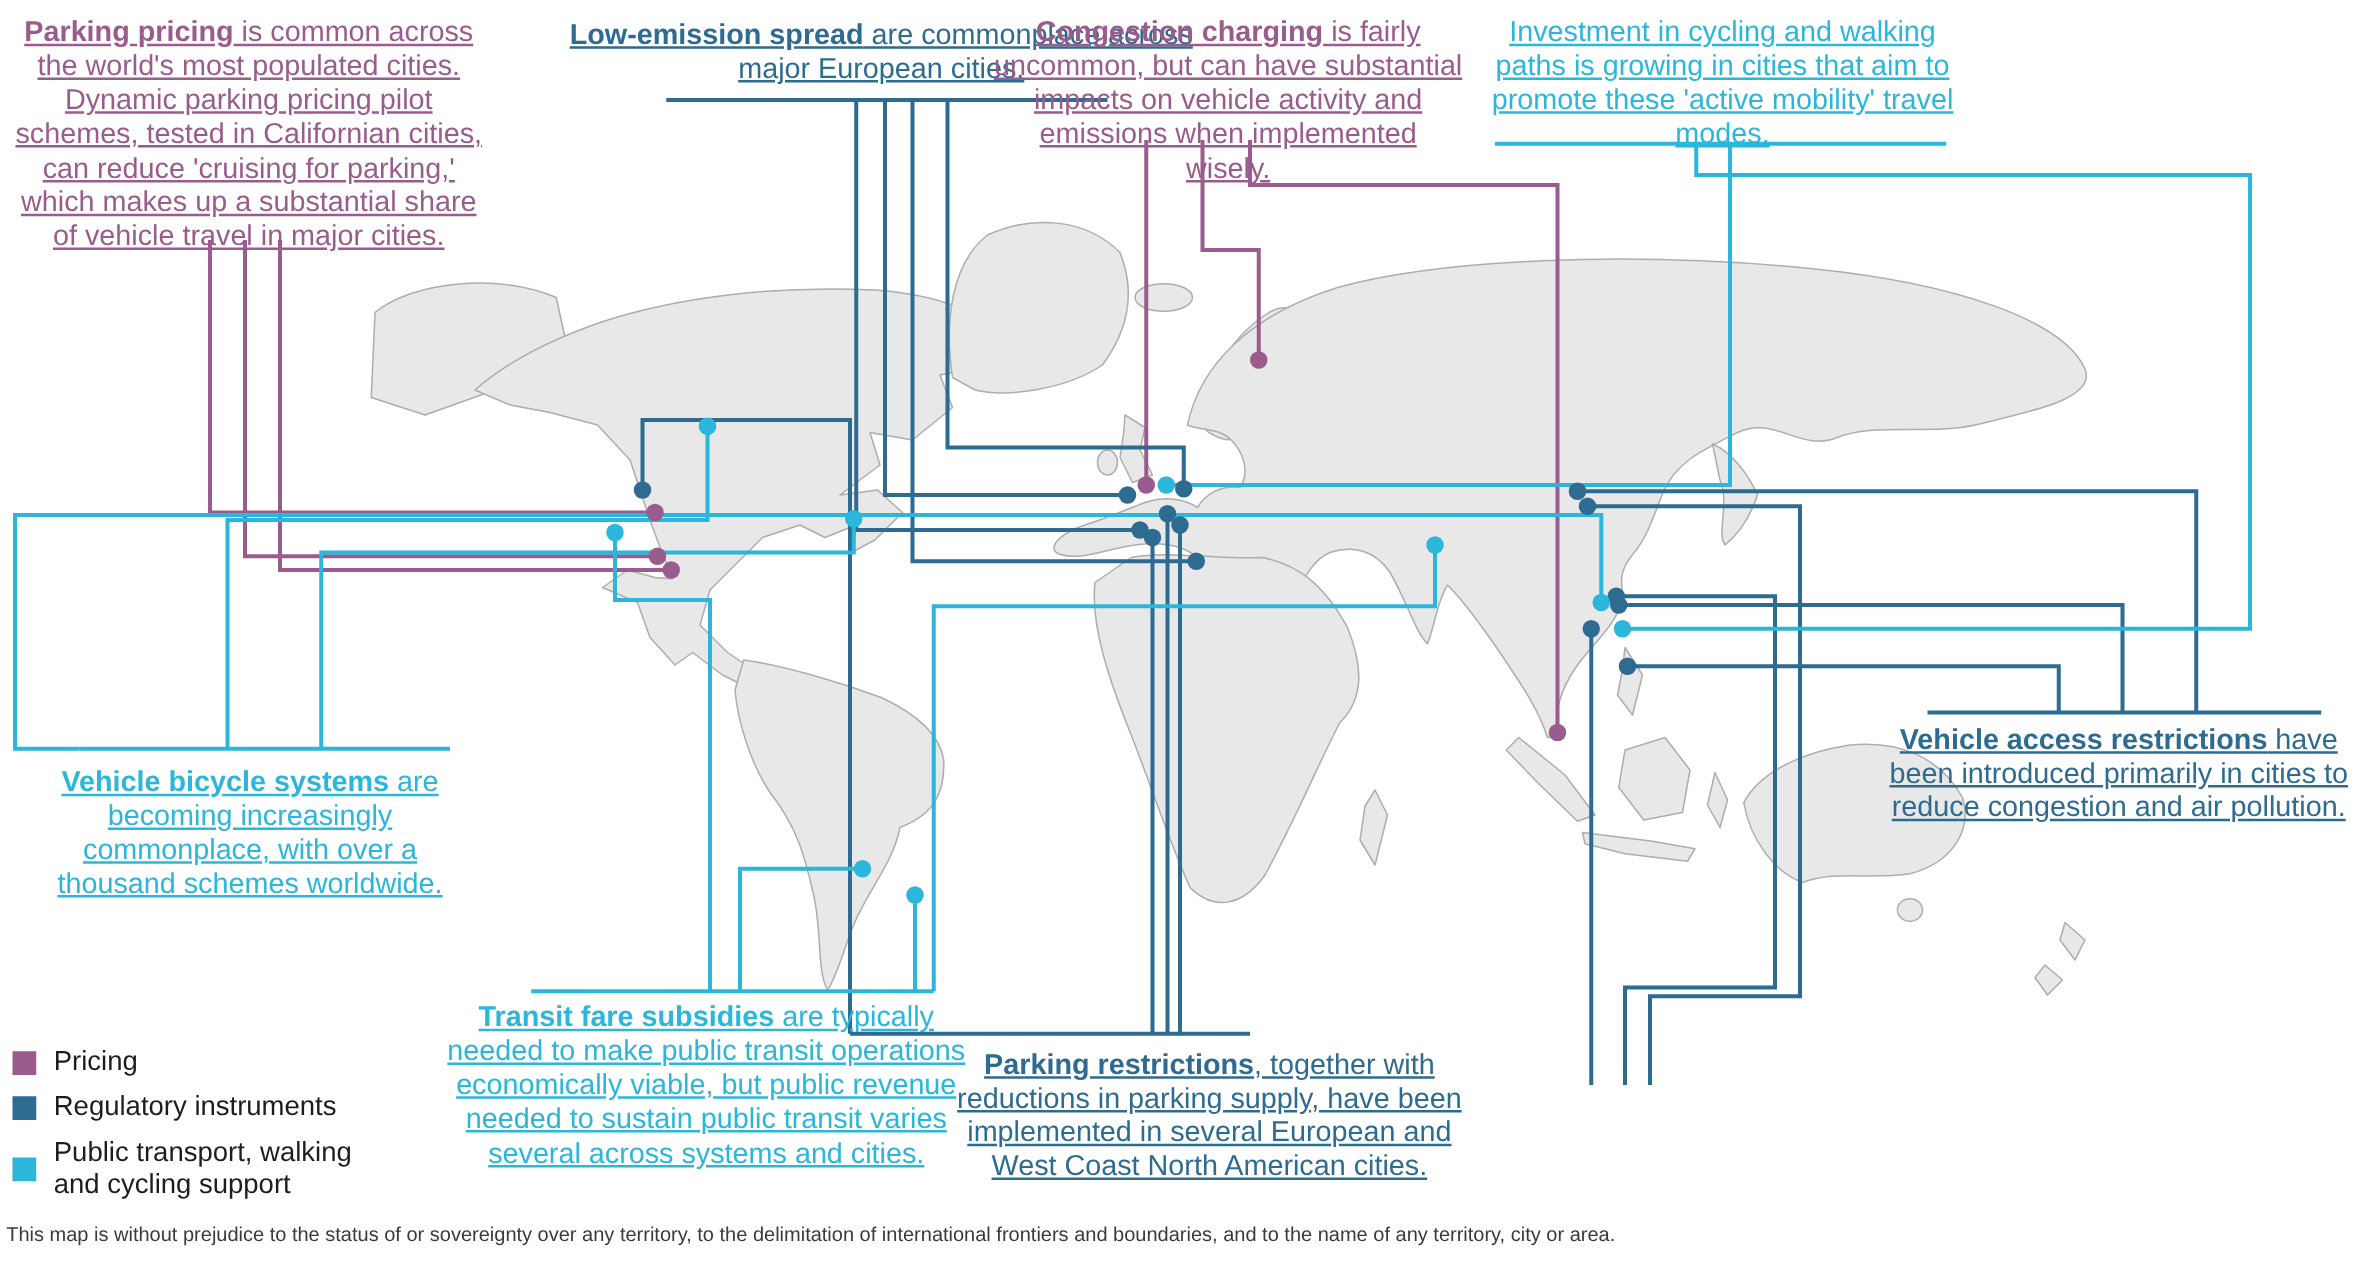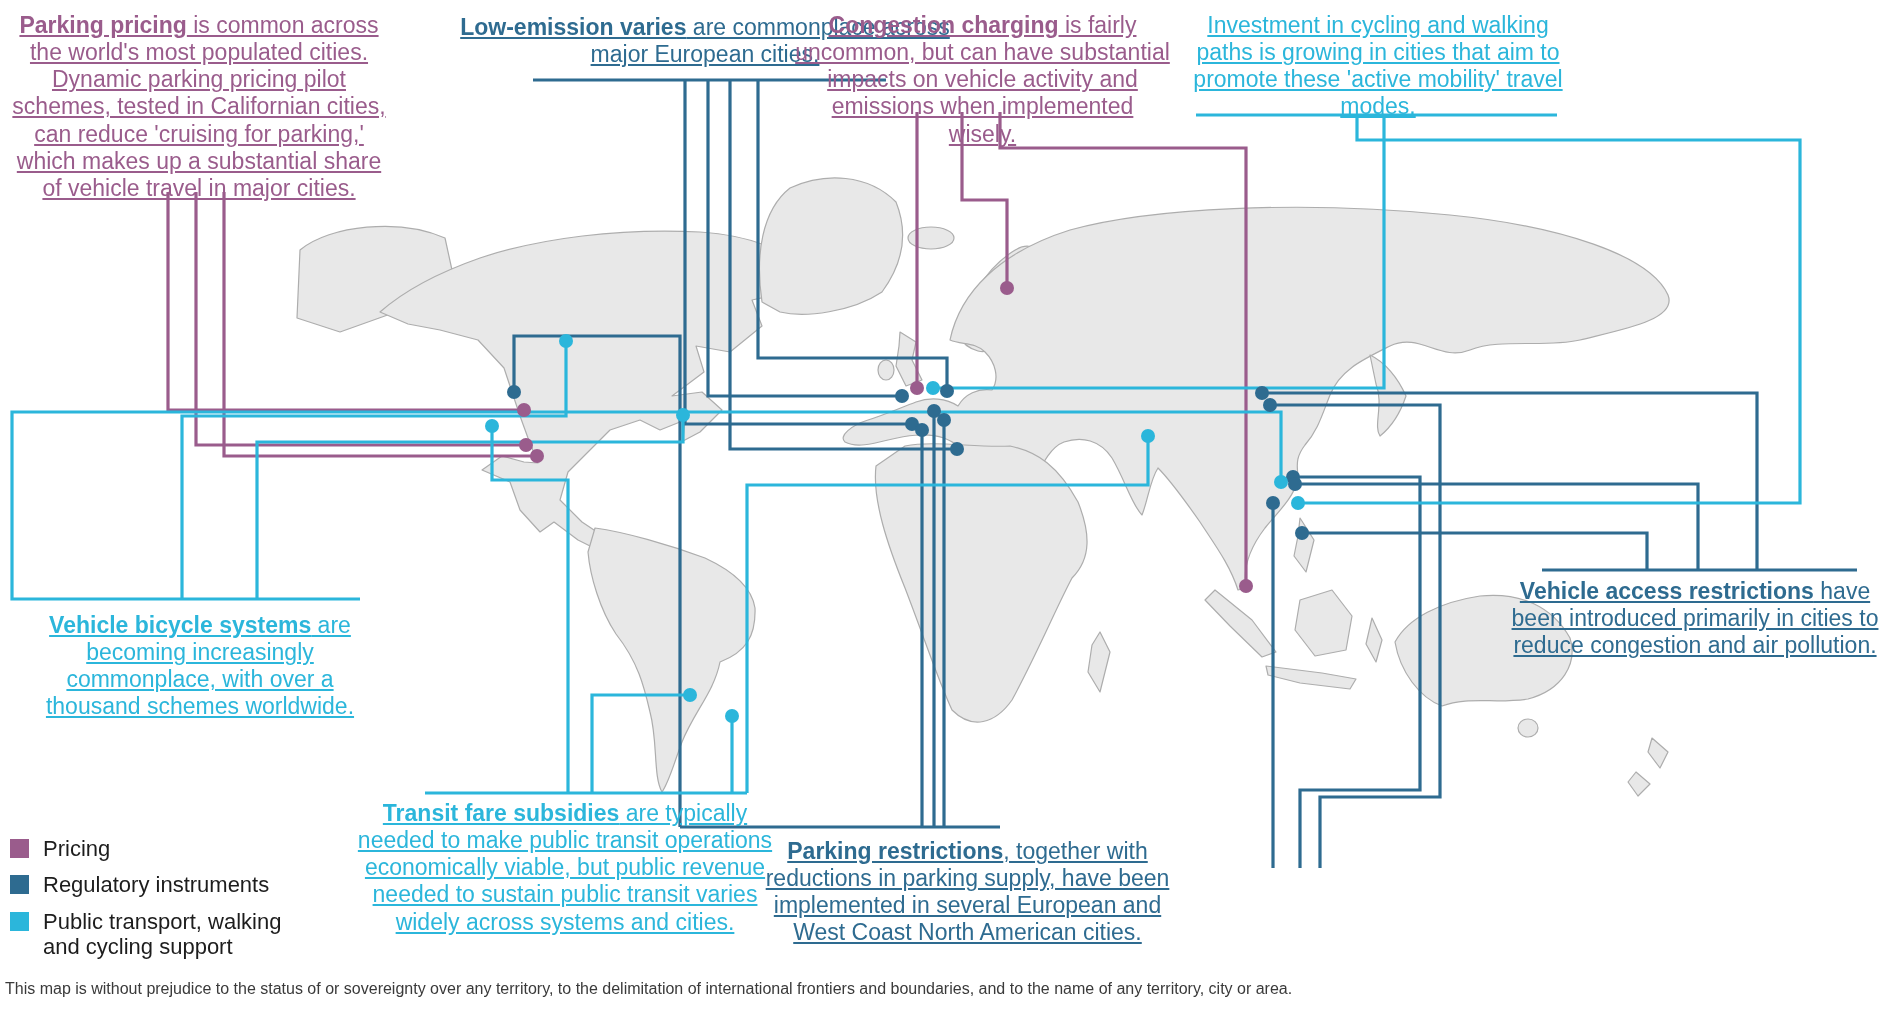--- a/index.html
+++ b/index.html
@@ -5,21 +5,21 @@
   html,body{margin:0;padding:0;background:#fff;}
   .stage{position:relative;width:1900px;height:1012px;background:#ffffff;overflow:hidden;
          font-family:"Liberation Sans",sans-serif;}
   #map-svg{position:absolute;left:0;top:0;width:1900px;height:1012px;}
   .note{position:absolute;text-align:center;font-size:23px;line-height:1.18;z-index:3;text-decoration:underline;}
   .note b{font-weight:bold;}
   .pricing{color:#9A5C8C;}
   .regulatory{color:#2E6B90;}
   .public{color:#2BB6DB;}
   .legend{position:absolute;left:10px;top:836px;z-index:3;}
-  .legend-row{display:flex;align-items:flex-start;margin-bottom:11px;}
+  .legend-row{display:flex;align-items:center;margin-bottom:11px;}
   .legend-swatch{width:19px;height:19px;margin-right:14px;margin-top:3px;flex:0 0 auto;}
   .legend-label{font-size:22px;color:#1d1d1d;line-height:1.15;max-width:260px;}
   .disclaimer{position:absolute;left:5px;top:980px;width:1892px;font-size:16px;color:#3a3a3a;
               white-space:nowrap;z-index:3;}
 </style>
 </head>
 <body>
 
 <div class="stage">
 
@@ -125,37 +125,37 @@
         <circle cx="690" cy="695" r="7" fill="#2BB6DB"></circle>
         <circle cx="732" cy="716" r="7" fill="#2BB6DB"></circle>
       </g>
   </svg>
 
   <div class="note pricing" style="left:8px;top:12px;width:382px;">
     <b>Parking pricing</b><span> is common across the world's most populated cities. Dynamic parking pricing pilot schemes, tested in Californian cities, can reduce 'cruising for parking,' which makes up a substantial share of vehicle travel in major cities.</span>
   </div>
 
   <div class="note regulatory" style="left:440px;top:14px;width:530px;">
-    <b>Low-emission varies</b><span> are commonplace across major European cities.</span>
+    <b>Low-emission spread</b><span> are commonplace across major European cities.</span>
   </div>
 
   <div class="note pricing" style="left:795px;top:12px;width:375px;">
     <b>Congestion charging</b><span> is fairly uncommon, but can have substantial impacts on vehicle activity and emissions when implemented wisely.</span>
   </div>
 
   <div class="note public" style="left:1192px;top:12px;width:372px;">
     <b></b><span>Investment in cycling and walking paths is growing in cities that aim to promote these 'active mobility' travel modes.</span>
   </div>
 
   <div class="note public" style="left:20px;top:612px;width:360px;">
     <b>Vehicle bicycle systems</b><span> are becoming increasingly commonplace, with over a thousand schemes worldwide.</span>
   </div>
 
   <div class="note public" style="left:350px;top:800px;width:430px;">
-    <b>Transit fare subsidies</b><span> are typically needed to make public transit operations economically viable, but public revenue needed to sustain public transit varies widely across systems and cities.</span>
+    <b>Transit fare subsidies</b><span> are typically needed to make public transit operations economically viable, but public revenue needed to sustain public transit varies several across systems and cities.</span>
   </div>
 
   <div class="note regulatory" style="left:755px;top:838px;width:425px;">
     <b>Parking restrictions</b><span>, together with reductions in parking supply, have been implemented in several European and West Coast North American cities.</span>
   </div>
 
 
   <div class="note regulatory" style="left:1500px;top:578px;width:390px;">
     <b>Vehicle access restrictions</b><span> have been introduced primarily in cities to reduce congestion and air pollution.</span>
   </div>

